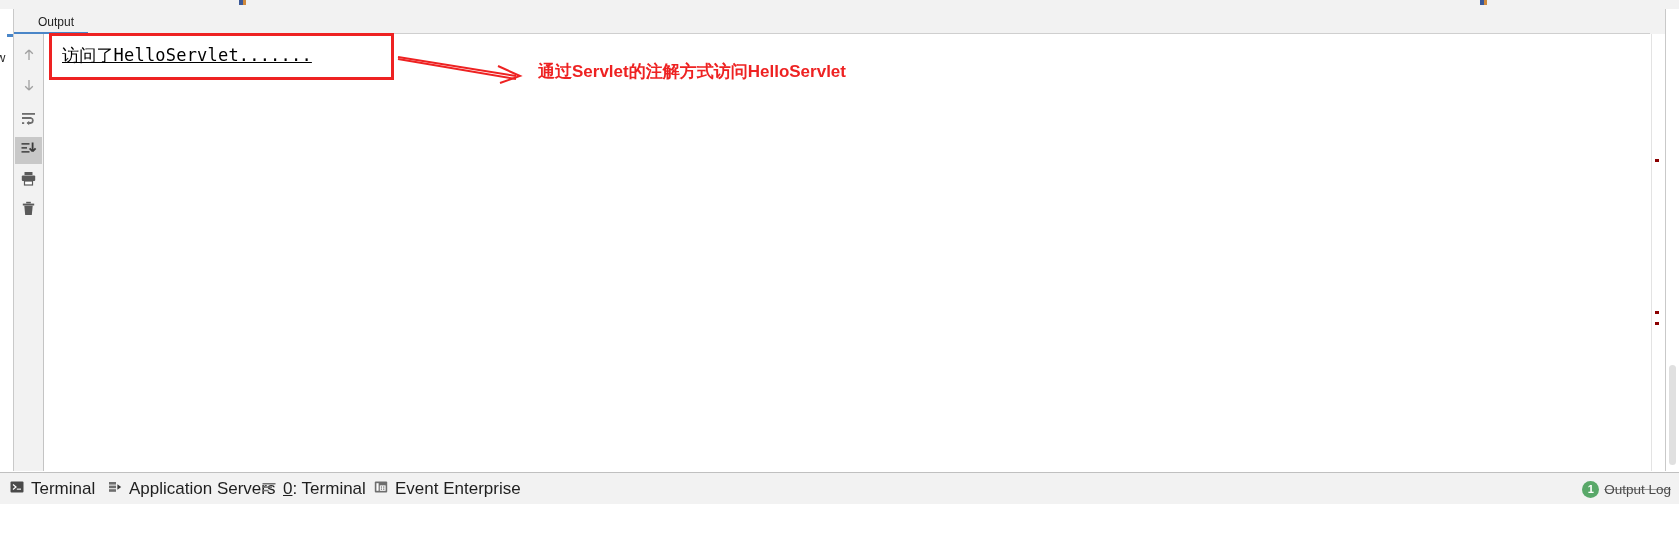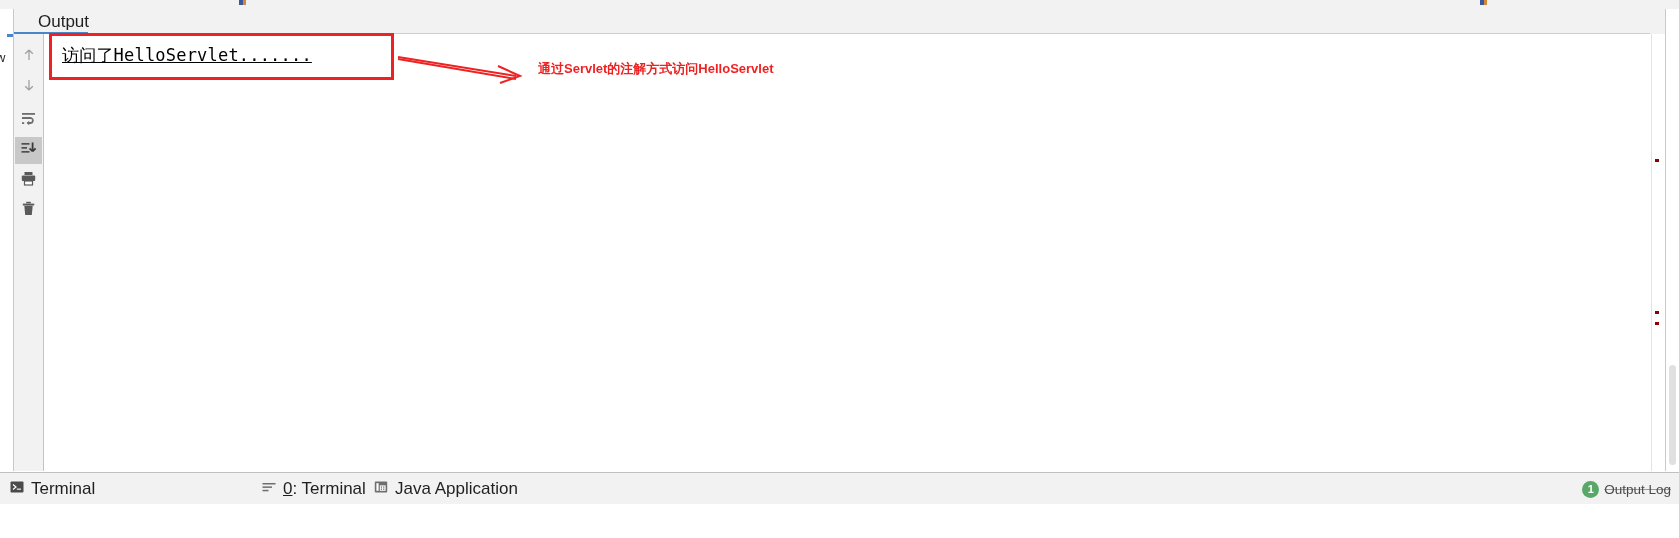--- a/index.html
+++ b/index.html
@@ -59,21 +59,21 @@
     background: #f2f2f2;
     border-bottom: 1px solid #c9c9c9;
   }
   .tab {
     position: absolute;
     left: 16px; top: 0;
     height: 25px;
     padding: 0 8px;
     display: flex;
     align-items: center;
-    font-size: 17px;
+    font-size: 12px;
     color: #1f1f1f;
     cursor: default;
   }
   .tab-underline {
     position: absolute;
     left: 14px; top: 32px;
     width: 74px; height: 3px;
     background: #4a86c8;
   }
   .tab-underline-rest {
@@ -214,21 +214,21 @@
   }
   .anno-svg {
     position: absolute;
     left: 0; top: 0;
     width: 1679px; height: 538px;
     pointer-events: none;
   }
   .anno-text {
     position: absolute;
     left: 538px; top: 60px;
-    font-size: 13px;
+    font-size: 17px;
     font-weight: bold;
     color: #ee2222;
     white-space: nowrap;
   }
 </style>
 </head>
 <body>
 
 <div class="top-strip">
   <div class="nub" style="left:239px"></div>
@@ -328,20 +328,31 @@
     <span>
       <svg width="14" height="14" viewBox="0 0 14 14">
         <rect x="0.5" y="1.5" width="13" height="11" rx="1" fill="#4a4a4a"></rect>
         <path d="M3 4.5 L6 7 L3 9.5" stroke="#ffffff" stroke-width="1.2" fill="none"></path>
         <rect x="6.8" y="8.6" width="4.2" height="1.1" fill="#ffffff"></rect>
       </svg>
     </span>
     <span>Terminal</span>
   </div>
 
+  <div class="status-item" style="left:108px">
+    <span>
+      <svg width="14" height="14" viewBox="0 0 14 14">
+        <rect x="1" y="2" width="7" height="2.6" fill="#6e6e6e"></rect>
+        <rect x="1" y="5.6" width="7" height="2.6" fill="#6e6e6e"></rect>
+        <rect x="1" y="9.2" width="7" height="2.6" fill="#6e6e6e"></rect>
+        <path d="M9.4 4.2 L13.2 7 L9.4 9.8 Z" fill="#3c3c3c"></path>
+      </svg>
+    </span>
+    <span>Application Servers</span>
+  </div>
 
   <div class="status-item" style="left:262px">
     <span>
       <svg width="14" height="14" viewBox="0 0 14 14">
         <rect x="0.5" y="3" width="13" height="1.5" fill="#6e6e6e"></rect>
         <rect x="0.5" y="6.4" width="9.5" height="1.5" fill="#6e6e6e"></rect>
         <rect x="0.5" y="9.8" width="6" height="1.5" fill="#6e6e6e"></rect>
       </svg>
     </span>
     <span><span class="u">0</span>: <span>Terminal</span></span>
@@ -352,21 +363,21 @@
       <svg width="14" height="14" viewBox="0 0 14 14">
         <rect x="0.8" y="1.6" width="12.4" height="10.8" rx="1" fill="#6e6e6e"></rect>
         <rect x="2.4" y="3.2" width="2.2" height="7.6" fill="#ffffff"></rect>
         <rect x="5.8" y="5.4" width="5.8" height="5.4" fill="#ffffff"></rect>
         <rect x="6.8" y="6.4" width="1.3" height="1.3" fill="#6e6e6e"></rect>
         <rect x="9.1" y="6.4" width="1.3" height="1.3" fill="#6e6e6e"></rect>
         <rect x="6.8" y="8.5" width="1.3" height="1.3" fill="#6e6e6e"></rect>
         <rect x="9.1" y="8.5" width="1.3" height="1.3" fill="#6e6e6e"></rect>
       </svg>
     </span>
-    <span>Java Application</span>
+    <span>Event Enterprise</span>
   </div>
 
   <div class="event-log">
     <span class="badge">1</span>
     <span class="event-log-label">Output Log</span>
   </div>
 </div>
 
 <div class="bottom-fill"></div>
 

